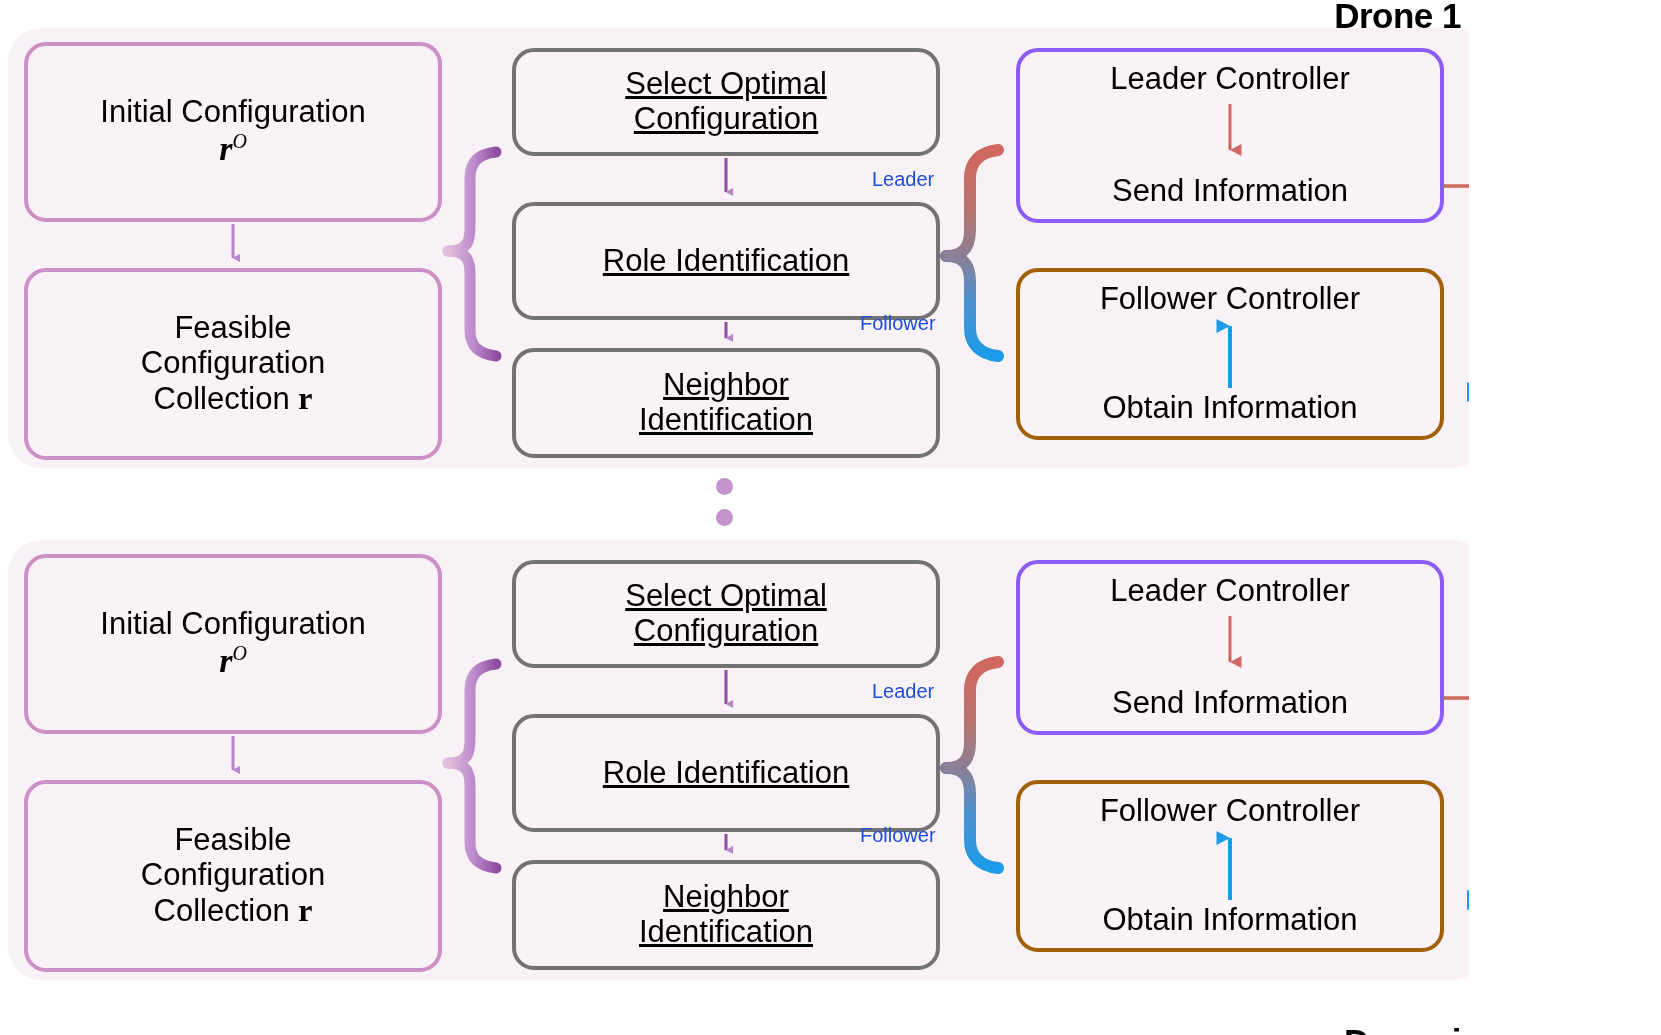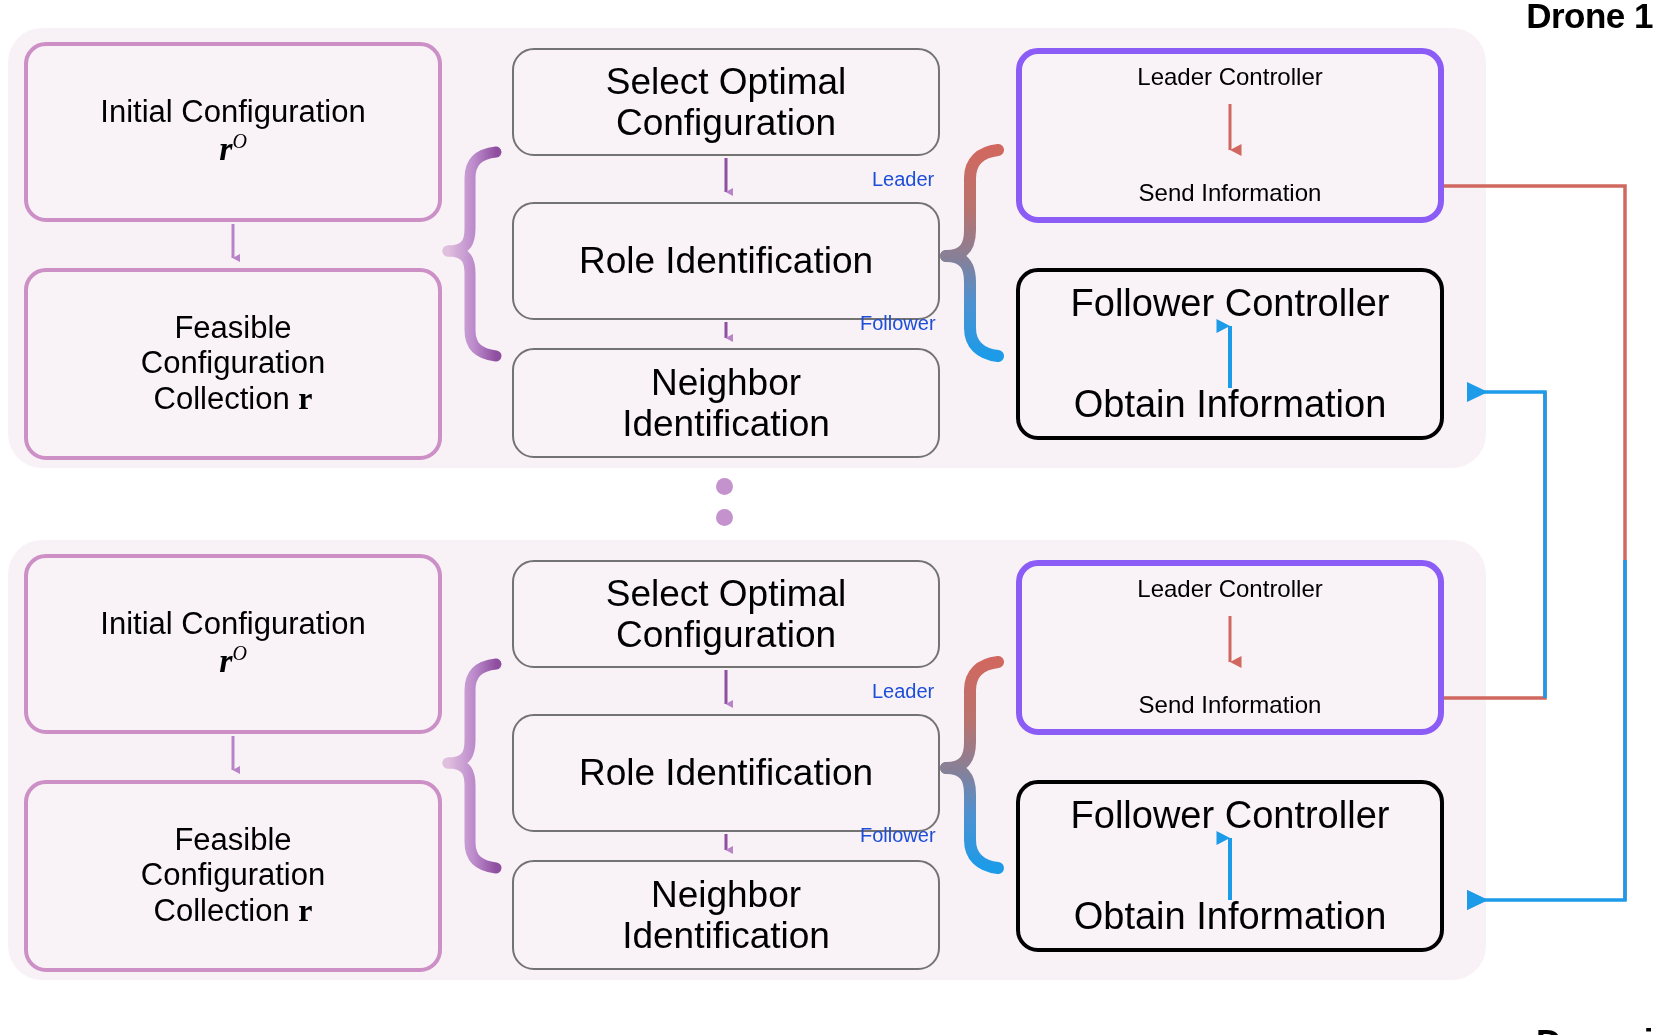--- a/index.html
+++ b/index.html
@@ -5,21 +5,21 @@
   html, body {
     margin: 0;
     padding: 0;
     background: #ffffff;
   }
   body {
     font-family: "Liberation Sans", sans-serif;
   }
   #canvas {
     position: relative;
-    width: 1661px;
+    width: 1469px;
     height: 1035px;
     background: #ffffff;
     overflow: hidden;
   }
 
   
   .drone-panel {
     position: absolute;
     background: #F8F1F6;
     border-radius: 34px;
@@ -50,23 +50,23 @@
     align-items: center;
     justify-content: center;
     text-align: center;
     color: #000000;
     line-height: 1.12;
   }
   .node .ln { display: block; white-space: nowrap; }
 
   
   .col-left  { border: 4px solid #CC8FC6; font-size: 31px; text-align: center; }
-  .col-mid   { border: 2px solid #737373; font-size: 37px; }
-  .col-red   { border: 6px solid #8b5cf6; font-size: 24px; }
-  .col-blue  { border: 4px solid #000000; font-size: 38px; gap: 34px; }
+  .col-mid   { border: 4px solid #737373; font-size: 31px; text-decoration: underline; }
+  .col-red   { border: 4px solid #8b5cf6; font-size: 31px; }
+  .col-blue  { border: 4px solid #a16207; font-size: 31px; gap: 34px; }
 
   
   .mathr {
     font-family: Liberation Serif, serif;
     font-style: italic;
     font-weight: bold;
     font-size: 34px;
   }
   .mathr sup { font-size: 20px; font-style: italic; font-weight: normal; }
   .vecr {

